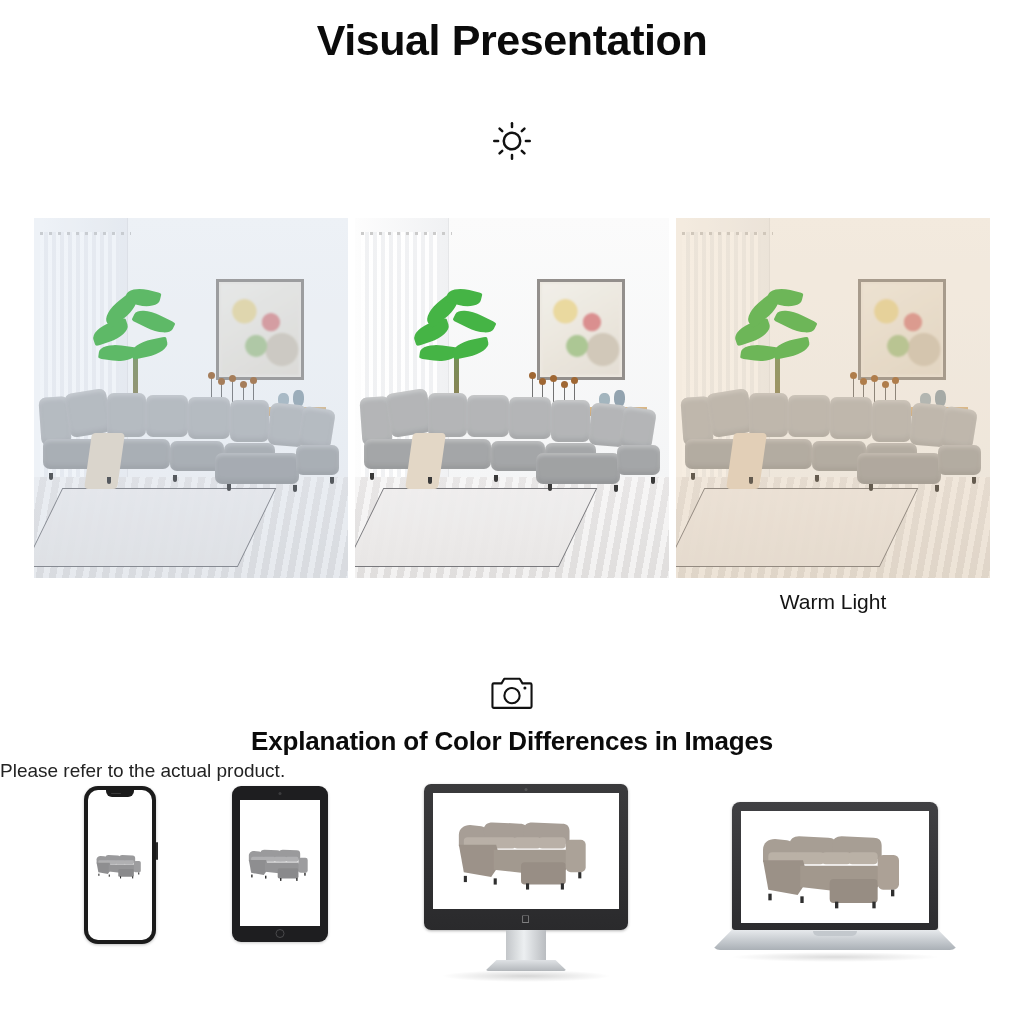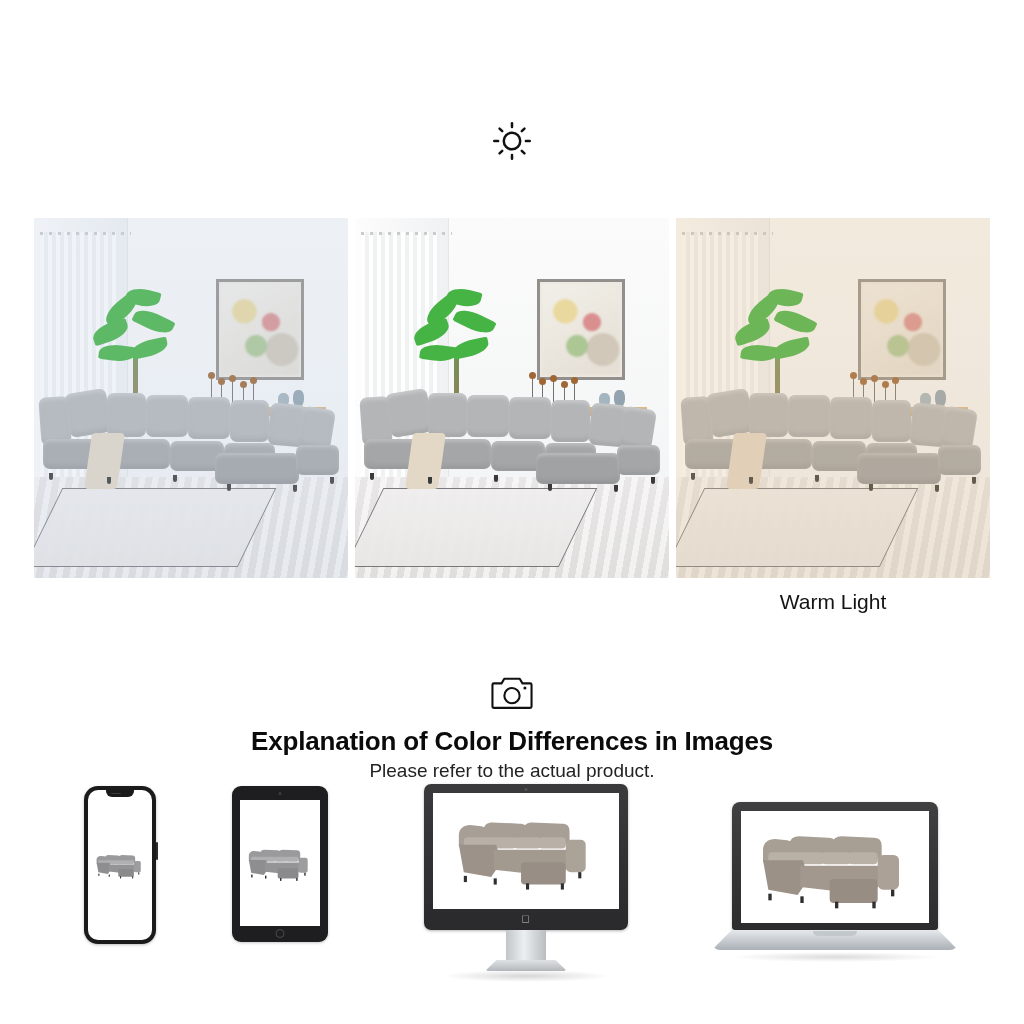--- a/index.html
+++ b/index.html
@@ -26,21 +26,21 @@
   .sun-wrap svg{ width:46px; height:46px; }
 
   
   .section-heading{
     position:absolute; left:0; width:1024px; text-align:center;
     font-size:26px; font-weight:bold; color:#0b0b0b; letter-spacing:-0.2px;
   }
   #heading-actual{ top:172px; }
   #heading-images{ top:726px; }
   .section-sub{
-    position:absolute; left:0; width:1024px; text-align:center;
+    position:absolute; left:0; width:1024px; text-align:left;
     top:760px; font-size:19px; color:#232323; font-weight:normal;
   }
 
   
   .photo-row{ position:absolute; top:218px; left:0; width:1024px; height:405px; }
   .photo-cell{ position:absolute; top:0; width:314px; }
   #cell-cool{ left:34px; }
   #cell-natural{ left:355px; }
   #cell-warm{ left:676px; }
 
@@ -191,20 +191,21 @@
 
   
   .prod{ position:absolute; left:50%; top:50%; transform:translate(-50%,-50%); }
   .prod svg{ display:block; }
 </style>
 </head>
 <body>
 
 <div class="page">
 
+  <div class="main-title">Visual Presentation</div>
 
   <div class="sun-wrap">
     <svg viewBox="0 0 48 48" fill="none" xmlns="http://www.w3.org/2000/svg">
       <circle cx="24" cy="24" r="8.6" stroke="#111" stroke-width="2.6"></circle>
       <g stroke="#111" stroke-width="2.6" stroke-linecap="round">
         <line x1="24" y1="5.5" x2="24" y2="9.5"></line>
         <line x1="24" y1="38.5" x2="24" y2="42.5"></line>
         <line x1="5.5" y1="24" x2="9.5" y2="24"></line>
         <line x1="38.5" y1="24" x2="42.5" y2="24"></line>
         <line x1="11" y1="11" x2="13.8" y2="13.8"></line>

